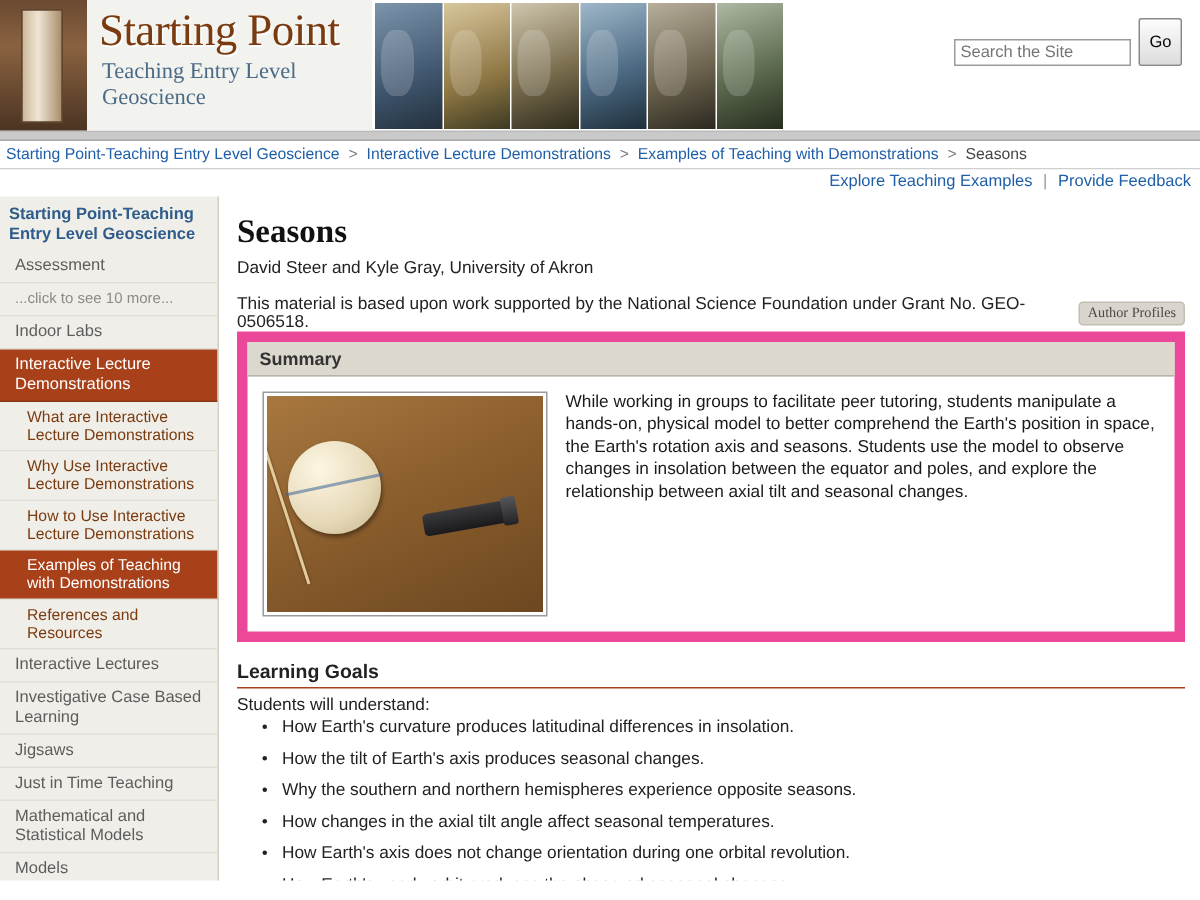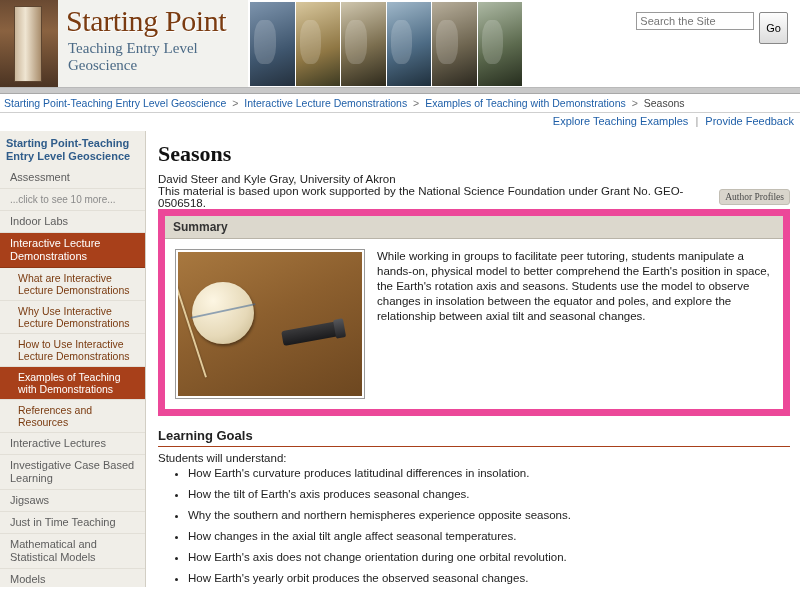--- a/index.html
+++ b/index.html
@@ -58,21 +58,21 @@
   .p4 { background: linear-gradient(160deg,#9fb7c9,#4d6b84 55%,#1f2f3c); }
   .p5 { background: linear-gradient(160deg,#b7ae9b,#6e6550 55%,#2b281f); }
   .p6 { background: linear-gradient(160deg,#adb9a4,#5d6b4f 55%,#262d1e); }
   .ph:after{
     content:""; position:absolute; left:10%; top:22%; width:48%; height:52%;
     background: rgba(255,255,255,0.18); border-radius: 40%;
   }
 
   .searchbox {
     position: absolute; right: 12px; top: 12px;
-    display: flex; align-items: flex-start; gap: 5px;
+    display: flex; align-items: flex-end; gap: 5px;
   }
   .searchbox input {
     width: 118px; height: 18px; font-size: 11px;
     border: 1px solid #9a9a9a; padding: 1px 3px;
     font-family: "Liberation Sans", sans-serif;
     background: #fff;
   }
   .searchbox button {
     height: 32px; min-width: 28px; font-size: 11px;
     border: 1px solid #888; background: linear-gradient(180deg,#fdfdfd,#dcdcdc);
@@ -140,21 +140,21 @@
   }
 
   
   .main {
     flex: 1 1 auto; padding: 8px 10px 0 12px; overflow: hidden; background: #fff;
   }
   h1.page-title {
     font-family: "Liberation Serif", serif;
     font-size: 22px; margin: 2px 0 6px 0; color: #111; font-weight: bold;
   }
-  .byline { font-size: 11.5px; color: #222; margin-bottom: 0; }
+  .byline { font-size: 11.5px; color: #222; margin-bottom: 12px; }
   .funding-row { font-size: 11.5px; color: #222; display: flex; align-items: center; gap: 8px; }
   .author-btn {
     display: inline-block; background: #d9d5cc; color: #4a4a4a;
     border: 1px solid #c2beb4; border-radius: 3px;
     font-size: 9.5px; padding: 2px 5px; cursor: pointer; white-space: nowrap; font-family: Liberation Serif, serif;
   }
 
   .panel {
     margin-top: 0;
     border: 7px solid #ec4899;

